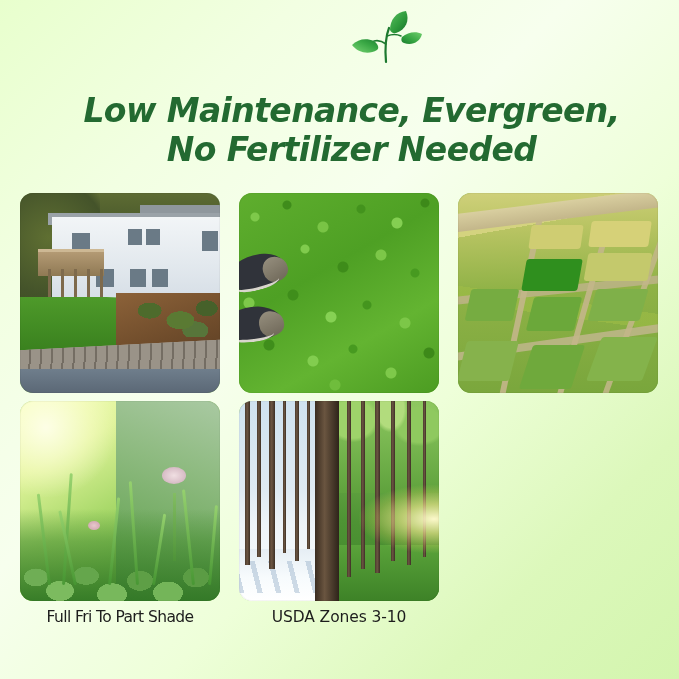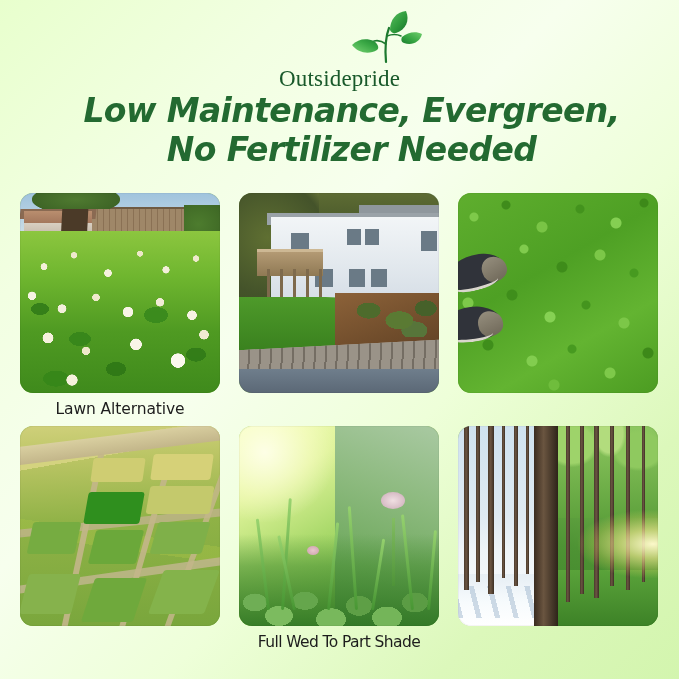--- a/index.html
+++ b/index.html
@@ -352,45 +352,29 @@
           <stop offset="1" stop-color="#1d8432"></stop>
         </linearGradient>
       </defs>
       <path d="M46 52 C45 40 45 28 49 18" stroke="#1d7a2f" stroke-width="2.2" fill="none" stroke-linecap="round"></path>
       <path d="M46 34 C42 31 38 30 34 31" stroke="#1d7a2f" stroke-width="1.6" fill="none" stroke-linecap="round"></path>
       <path d="M47 26 C52 24 57 24 61 26" stroke="#1d7a2f" stroke-width="1.6" fill="none" stroke-linecap="round"></path>
       <path d="M50 20 C50 10 56 2 66 1 C70 10 66 20 56 23 C53 23.6 51 22.4 50 20 Z" fill="url(#lg1)"></path>
       <path d="M62 27 C68 22 76 21 82 24 C80 32 72 36 64 33 C61 32 61 29 62 27 Z" fill="url(#lg2)"></path>
       <path d="M34 31 C26 28 18 29 12 35 C18 43 29 45 37 40 C40 38 37 33 34 31 Z" fill="url(#lg3)"></path>
     </svg>
-    <div class="brand-name">Outsidepride</div>
   </div>
 
   <div class="headline">
     <span class="line">Low Maintenance, Evergreen,</span>
     <span class="line">No Fertilizer Needed</span>
   </div>
 
   <div class="grid">
 
-    <div class="cell">
-      <div class="thumb">
-        <div class="layer t1-sky"></div>
-        <div class="layer t1-fence"></div>
-        <div class="layer t1-roof"></div>
-        <div class="layer t1-house"></div>
-        <div class="layer t1-tree"></div>
-        <div class="layer t1-canopy"></div>
-        <div class="layer t1-bush"></div>
-        <div class="layer t1-grass"></div>
-        <div class="layer t1-leaves"></div>
-        <div class="layer t1-clover"></div>
-      </div>
-      <div class="caption">Lawn Alternative</div>
-    </div>
 
     <div class="cell">
       <div class="thumb">
         <div class="layer t2-sky"></div>
         <div class="layer t2-trees"></div>
         <div class="layer t2-trees2"></div>
         <div class="layer t2-roof2"></div>
         <div class="layer t2-roof"></div>
         <div class="layer t2-house"></div>
         <div class="layer t2-win" style="left:26%;top:20%;width:9%;height:9%;"></div>
@@ -460,21 +444,21 @@
         <div class="blade" style="left:27%;height:38%;transform:rotate(-12deg);"></div>
         <div class="blade" style="left:44%;height:44%;transform:rotate(6deg);"></div>
         <div class="blade" style="left:58%;height:52%;transform:rotate(-4deg);"></div>
         <div class="blade" style="left:66%;height:36%;transform:rotate(9deg);"></div>
         <div class="blade" style="left:86%;height:48%;transform:rotate(-6deg);"></div>
         <div class="blade" style="left:94%;height:40%;transform:rotate(5deg);"></div>
         <div class="t5-bloom-stem"></div>
         <div class="t5-bloom"></div>
         <div class="t5-bloom2"></div>
       </div>
-      <div class="caption">Full Wed To Part Shade</div>
+      <div class="caption">Full Fri To Part Shade</div>
     </div>
 
     <div class="cell">
       <div class="thumb">
         <div class="layer t6-win"></div>
         <div class="layer t6-sum"></div>
         <div class="layer t6-canopy"></div>
         <div class="layer t6-floor"></div>
         <div class="layer t6-snow"></div>
         <div class="layer t6-snowshadow"></div>
@@ -486,16 +470,17 @@
         <div class="trunk" style="left:34%;width:1.6%;height:74%;"></div>
         <div class="trunk t6-bigtrunk"></div>
         <div class="trunk" style="left:54%;width:2.2%;height:88%;"></div>
         <div class="trunk" style="left:61%;width:1.8%;height:84%;"></div>
         <div class="trunk" style="left:68%;width:2.6%;height:86%;"></div>
         <div class="trunk" style="left:76%;width:1.8%;height:80%;"></div>
         <div class="trunk" style="left:84%;width:2.2%;height:82%;"></div>
         <div class="trunk" style="left:92%;width:1.6%;height:78%;"></div>
         <div class="t6-sunburst"></div>
       </div>
+      <div class="caption">USDA Zones 3-10</div>
     </div>
 
   </div>
 </div>
 
 </body></html>

